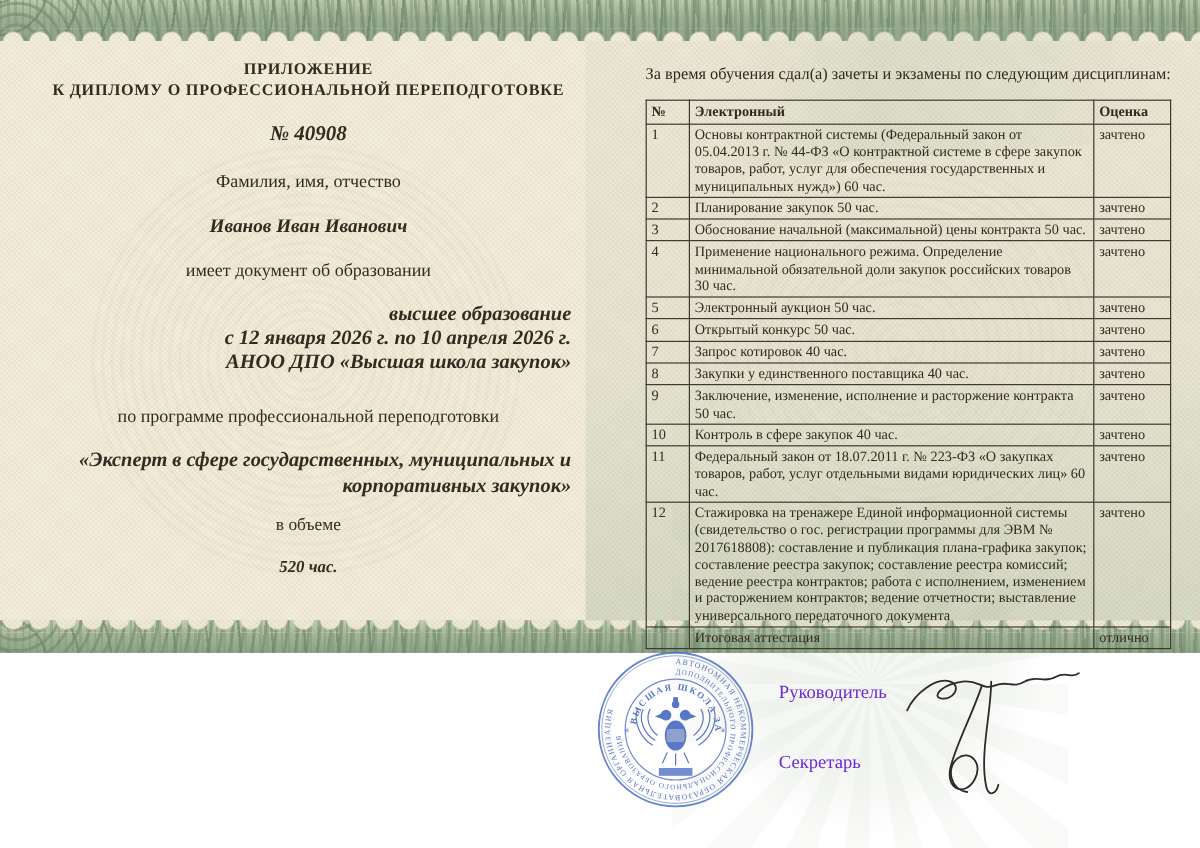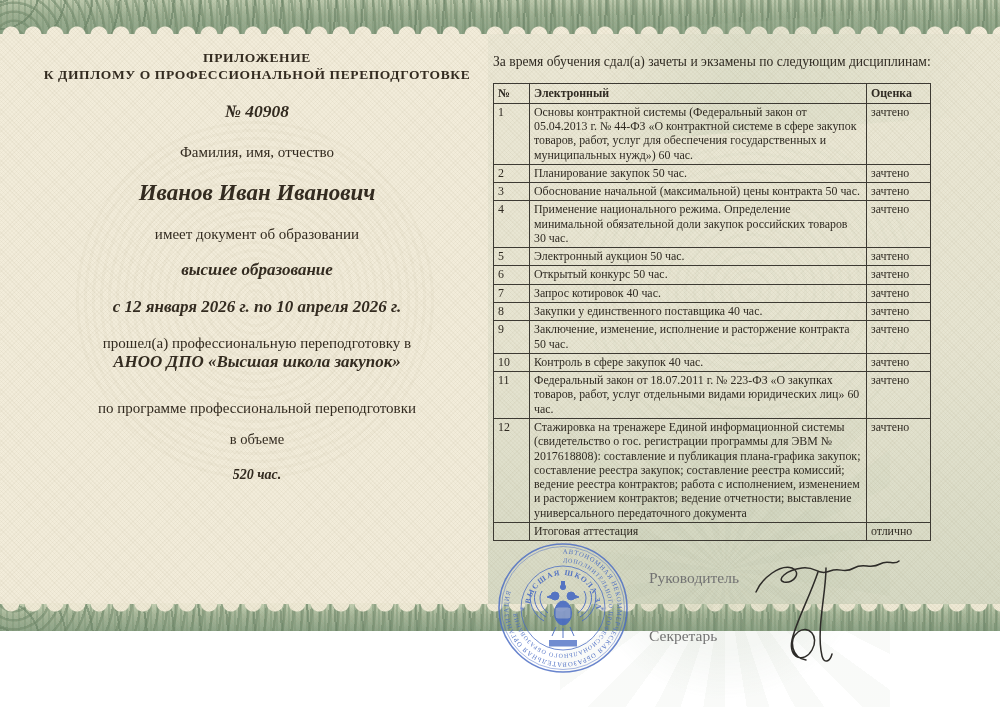--- a/index.html
+++ b/index.html
@@ -1,20 +1,20 @@
 <!DOCTYPE html>
 <html><head>
 <meta charset="utf-8">
 <style>
   * { margin:0; padding:0; box-sizing:border-box; }
   html,body { width:1000px; height:707px; overflow:hidden; }
   body { font-family:"Liberation Serif", serif; }
 
   .page {
-    position:relative; width:1000px; height:631px;
+    position:relative; width:1000px; height:544px;
     background:#f2ecda;
     color:#2f2a21;
   }
   
   .texture {
     position:absolute; inset:0; pointer-events:none;
     background-image:
       repeating-linear-gradient(45deg, rgba(150,140,105,.07) 0 1px, transparent 1px 3px),
       repeating-linear-gradient(-45deg, rgba(150,140,105,.06) 0 1px, transparent 1px 3px);
   }
@@ -78,51 +78,51 @@
   }
 
   
   .left-col {
     position:absolute; left:38px; top:50px; width:438px;
     text-align:center; color:#332b20;
   }
   .lc-title { font-weight:bold; font-size:13.5px; letter-spacing:.6px; line-height:1.25; }
   .lc-number { margin-top:17px; font-weight:bold; font-style:italic; font-size:17.5px;font-family:Liberation Serif, serif; }
   .lc-plain { font-size:15px; }
-  .lc-bi { font-weight:bold; font-style:italic; font-size:17px; }
+  .lc-bi { font-weight:bold; font-style:italic; font-size:17px;text-align:right; }
   .fio-label { margin-top:22px; }
-  .fio-value { margin-top:19px; font-weight:bold; font-style:italic; font-size:23px; }
+  .fio-value { margin-top:19px; font-weight:bold; font-style:italic; font-size:16px; }
   .has-doc { margin-top:20px; }
   .education { margin-top:17px; }
-  .period { margin-top:17px; }
+  .period { }
   .passed { margin-top:18px; }
   .org { }
   .program-label { margin-top:28px; }
   .program { margin-top:15px; line-height:1.3; }
   .volume-label { margin-top:14px; font-size:14.5px; }
   .volume-value { margin-top:19px; font-weight:bold; font-style:italic; font-size:14px; }
 
   
-  .right-col { position:absolute; left:493px; top:52px; width:438px; color:#2f2a22; }
+  .right-col { position:absolute; left:538px; top:52px; width:438px; color:#2f2a22; }
   .intro { font-size:13.6px; line-height:1.5; text-align:justify; }
   table.grades { border-collapse:collapse; width:438px; margin-top:11px; font-size:11.9px; line-height:1.2; }
   table.grades th, table.grades td {
     border:1px solid #3d3a33; padding:1px 4px 2px 4px;
     vertical-align:top; text-align:left; font-weight:normal;
   }
   table.grades thead th { font-weight:bold; padding-top:2px; padding-bottom:2px; }
   .col-num { width:36px; }
   .col-grade { width:64px; }
 
   
   .seal {
     position:absolute; left:496px; top:541px; width:134px; height:134px;
     opacity:.92; pointer-events:none;
   }
-  .sig-label { position:absolute; font-size:15.5px; color:#737373; }
+  .sig-label { position:absolute; font-size:15.5px; color:#6d28d9; }
   .sig-label.head { left:649px; top:569px; }
   .sig-label.sec  { left:649px; top:627px; }
   .signature { position:absolute; left:752px; top:552px; width:150px; height:118px; }
   .signature path { fill:none; stroke:#2d2b28; stroke-width:1.5; stroke-linecap:round; }
 </style>
 </head>
 <body>
 
 <div class="page">
 
@@ -137,23 +137,23 @@
 
   <div class="left-col">
     <div class="lc-title">ПРИЛОЖЕНИЕ</div>
     <div class="lc-title">К ДИПЛОМУ О ПРОФЕССИОНАЛЬНОЙ ПЕРЕПОДГОТОВКЕ</div>
     <div class="lc-number">№ 40908</div>
     <div class="lc-plain fio-label">Фамилия, имя, отчество</div>
     <div class="fio-value">Иванов Иван Иванович</div>
     <div class="lc-plain has-doc">имеет документ об образовании</div>
     <div class="lc-bi education">высшее образование</div>
     <div class="lc-bi period">с 12 января 2026 г. по 10 апреля 2026 г.</div>
-    <div class="lc-plain passed">прошел(а) профессиональную переподготовку в</div>
     <div class="lc-bi org">АНОО ДПО «Высшая школа закупок»</div>
     <div class="lc-plain program-label">по программе профессиональной переподготовки</div>
+    <div class="lc-bi program">«Эксперт в сфере государственных, муниципальных и корпоративных закупок»</div>
     <div class="volume-label">в объеме</div>
     <div class="volume-value">520 час.</div>
   </div>
 
   <div class="right-col">
     <p class="intro">За время обучения сдал(а) зачеты и экзамены по следующим дисциплинам:</p>
     <table class="grades">
       <thead>
         <tr>
           <th class="col-num">№</th>

